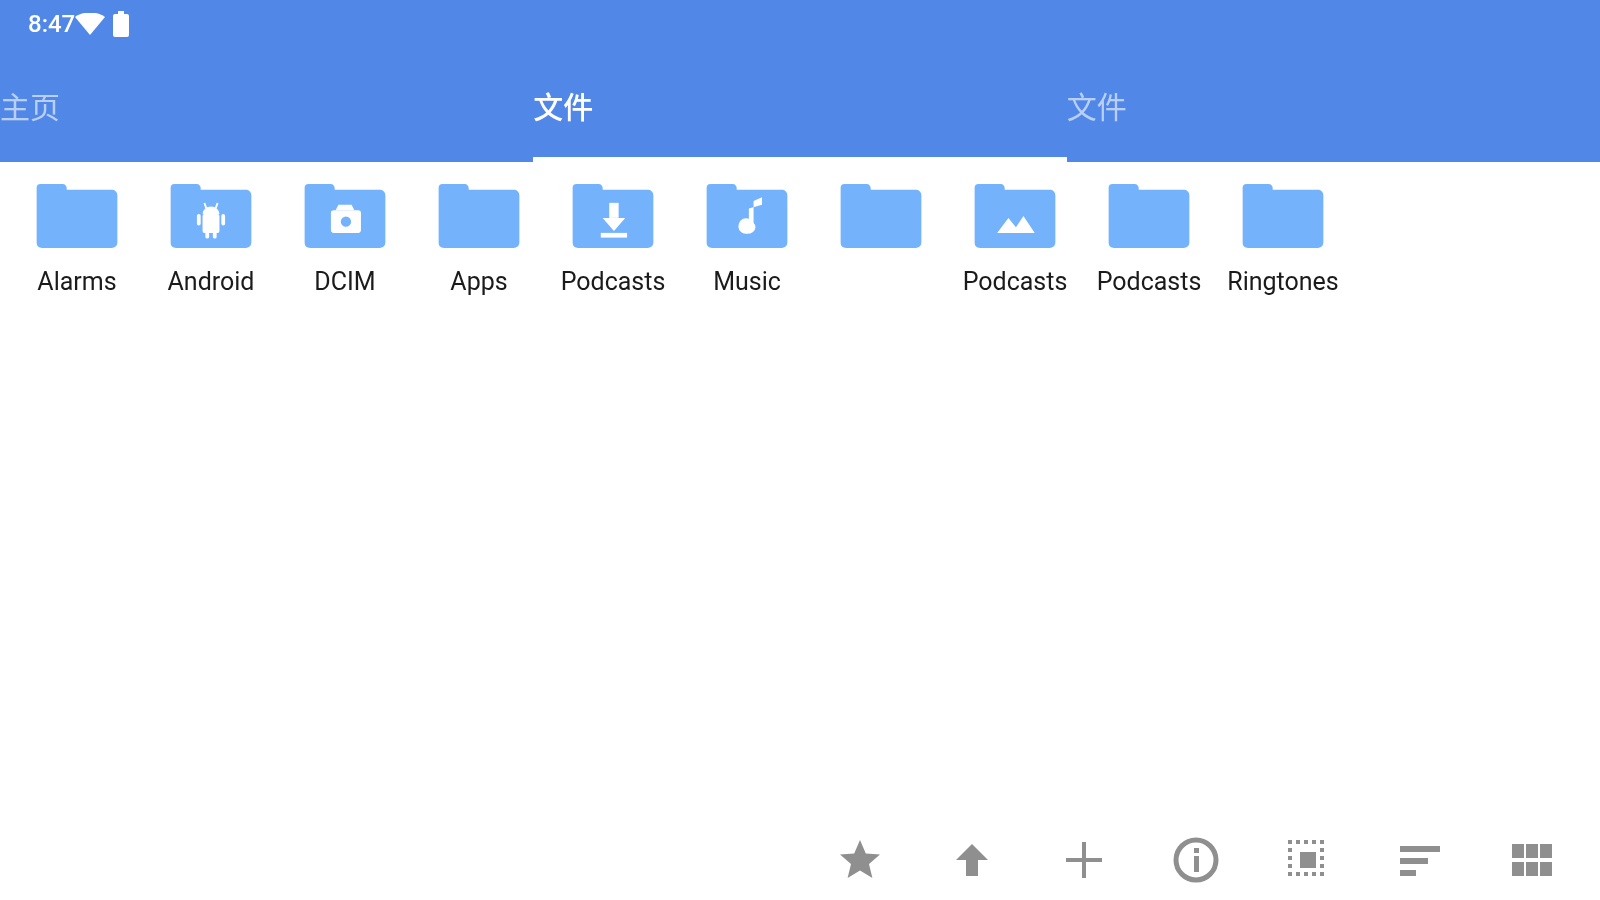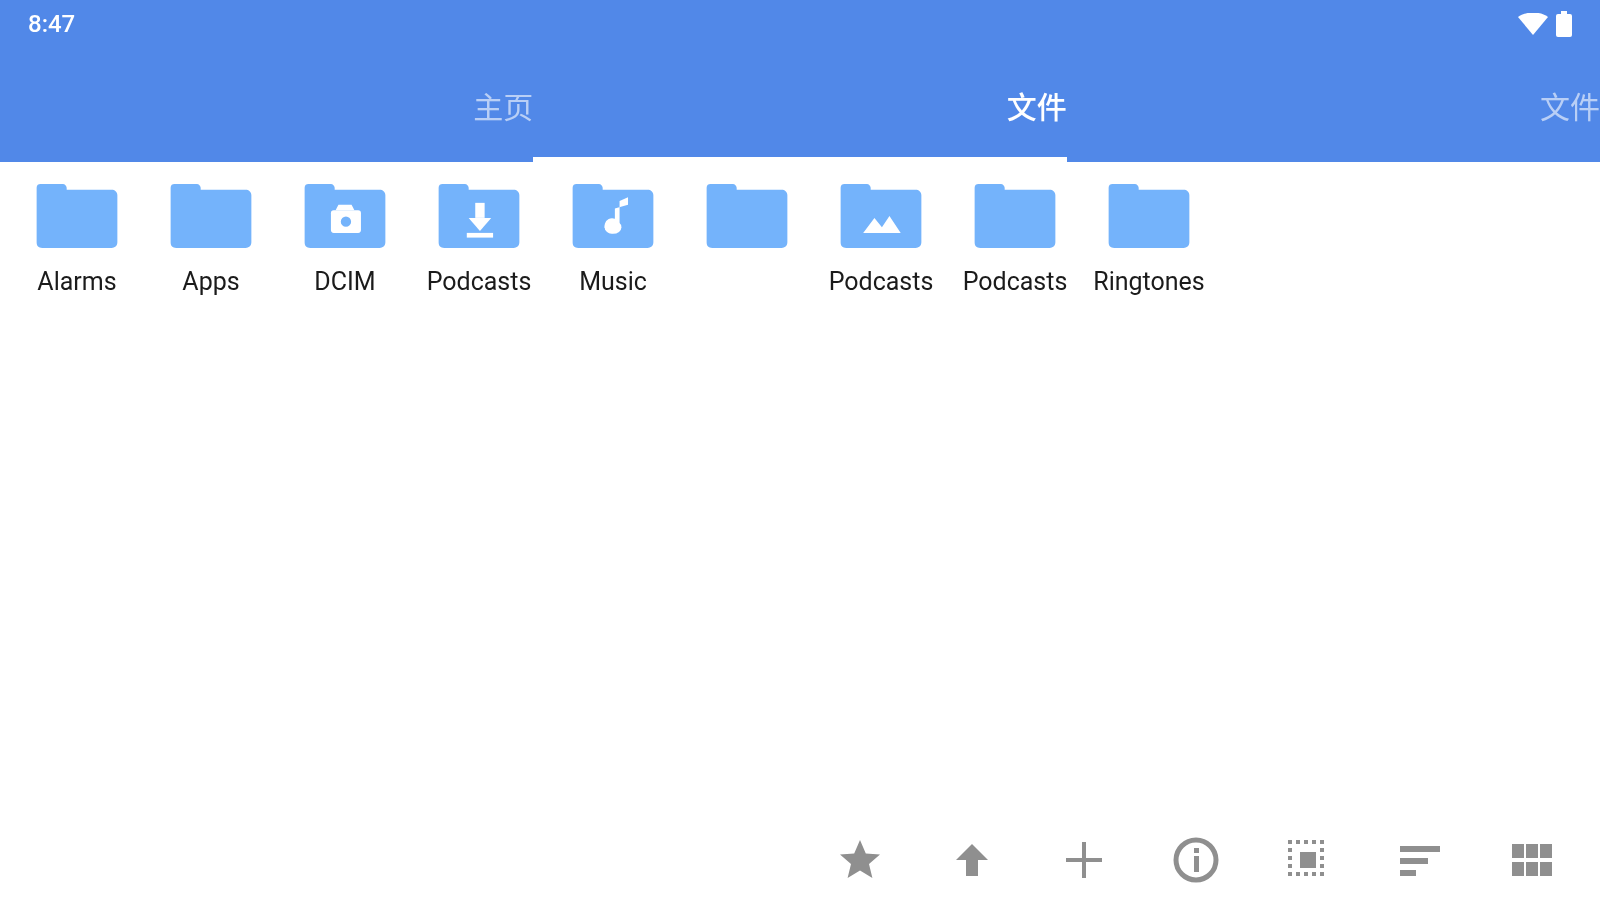--- a/index.html
+++ b/index.html
@@ -3,39 +3,38 @@
 <meta charset="utf-8">
 <style>
   * { box-sizing: border-box; margin: 0; padding: 0; }
   html, body { width: 1600px; height: 900px; font-family: Roboto, "Noto Sans CJK SC", Arial, sans-serif; background: #fff; overflow: hidden; }
   
   .status-bar {
     height: 48px;
     background: #5188e8;
     display: flex;
     align-items: center;
-    justify-content: space-between;
     padding: 0 28px 0 28px;
     color: #fff;
   }
   .status-time { font-size: 24px; font-weight: 500; }
   .status-icons { display: flex; align-items: center; gap: 8px; }
   .status-icons svg { display: block; }
 
   .tab-bar {
     height: 114px;
     background: #5188e8;
     display: flex;
     align-items: stretch;
   }
   .tab {
     flex: 1;
     display: flex;
     align-items: center;
-    justify-content: flex-end;
+    justify-content: flex-start;
     font-size: 30px;
     color: rgba(255,255,255,0.6);
     cursor: pointer;
     position: relative;
   }
   .tab.active {
     color: #fff;
     font-weight: 500;
   }
   .tab.active::after {
@@ -139,37 +138,55 @@
           <svg class="folder-svg" width="92" height="72" viewBox="0 0 98 76">
             <path d="M6 8 C6 5 8 4 10 4 L34 4 C36 4 38 6 38 8 L38 10 L86 10 C89 10 92 12 92 16 L92 66 C92 70 89 72 86 72 L12 72 C8 72 6 70 6 66 Z" fill="#74b3fb"></path>
           </svg>
         </div>
         <div class="folder-label">Alarms</div>
       </div>
       <div class="folder-item">
         <div class="folder-icon-wrap">
           <svg class="folder-svg" width="92" height="72" viewBox="0 0 98 76">
             <path d="M6 8 C6 5 8 4 10 4 L34 4 C36 4 38 6 38 8 L38 10 L86 10 C89 10 92 12 92 16 L92 66 C92 70 89 72 86 72 L12 72 C8 72 6 70 6 66 Z" fill="#74b3fb"></path>
-          </svg>
-        </div>
-        <div class="folder-label">Apps</div>
+            <g fill="#fff">
+              <rect x="40" y="36" width="18" height="20" rx="2"></rect>
+              <path d="M40 36 a9 8 0 0 1 18 0 z"></path>
+              <rect x="34" y="36" width="4" height="12" rx="2"></rect>
+              <rect x="60" y="36" width="4" height="12" rx="2"></rect>
+              <rect x="43" y="54" width="4" height="8" rx="2"></rect>
+              <rect x="51" y="54" width="4" height="8" rx="2"></rect>
+              <rect x="42" y="24" width="2" height="6" transform="rotate(-20 43 27)"></rect>
+              <rect x="54" y="24" width="2" height="6" transform="rotate(20 55 27)"></rect>
+            </g>
+          </svg>
+        </div>
+        <div class="folder-label">Android</div>
       </div>
       <div class="folder-item">
         <div class="folder-icon-wrap">
           <svg class="folder-svg" width="92" height="72" viewBox="0 0 98 76">
             <path d="M6 8 C6 5 8 4 10 4 L34 4 C36 4 38 6 38 8 L38 10 L86 10 C89 10 92 12 92 16 L92 66 C92 70 89 72 86 72 L12 72 C8 72 6 70 6 66 Z" fill="#74b3fb"></path>
             <g fill="#fff">
               <rect x="34" y="32" width="32" height="24" rx="3"></rect>
               <path d="M42 26 h14 l3 6 h-20 z"></path>
             </g>
             <circle cx="50" cy="44" r="7" fill="#74b3fb"></circle>
             <circle cx="50" cy="44" r="7" fill="none" stroke="#fff" stroke-width="3"></circle>
           </svg>
         </div>
         <div class="folder-label">DCIM</div>
+      </div>
+      <div class="folder-item">
+        <div class="folder-icon-wrap">
+          <svg class="folder-svg" width="92" height="72" viewBox="0 0 98 76">
+            <path d="M6 8 C6 5 8 4 10 4 L34 4 C36 4 38 6 38 8 L38 10 L86 10 C89 10 92 12 92 16 L92 66 C92 70 89 72 86 72 L12 72 C8 72 6 70 6 66 Z" fill="#74b3fb"></path>
+          </svg>
+        </div>
+        <div class="folder-label">Apps</div>
       </div>
       <div class="folder-item">
         <div class="folder-icon-wrap">
           <svg class="folder-svg" width="92" height="72" viewBox="0 0 98 76">
             <path d="M6 8 C6 5 8 4 10 4 L34 4 C36 4 38 6 38 8 L38 10 L86 10 C89 10 92 12 92 16 L92 66 C92 70 89 72 86 72 L12 72 C8 72 6 70 6 66 Z" fill="#74b3fb"></path>
             <g fill="#fff">
               <rect x="45" y="24" width="10" height="16"></rect>
               <path d="M38 40 h24 l-12 14 z"></path>
               <rect x="36" y="56" width="28" height="5"></rect>
             </g>

